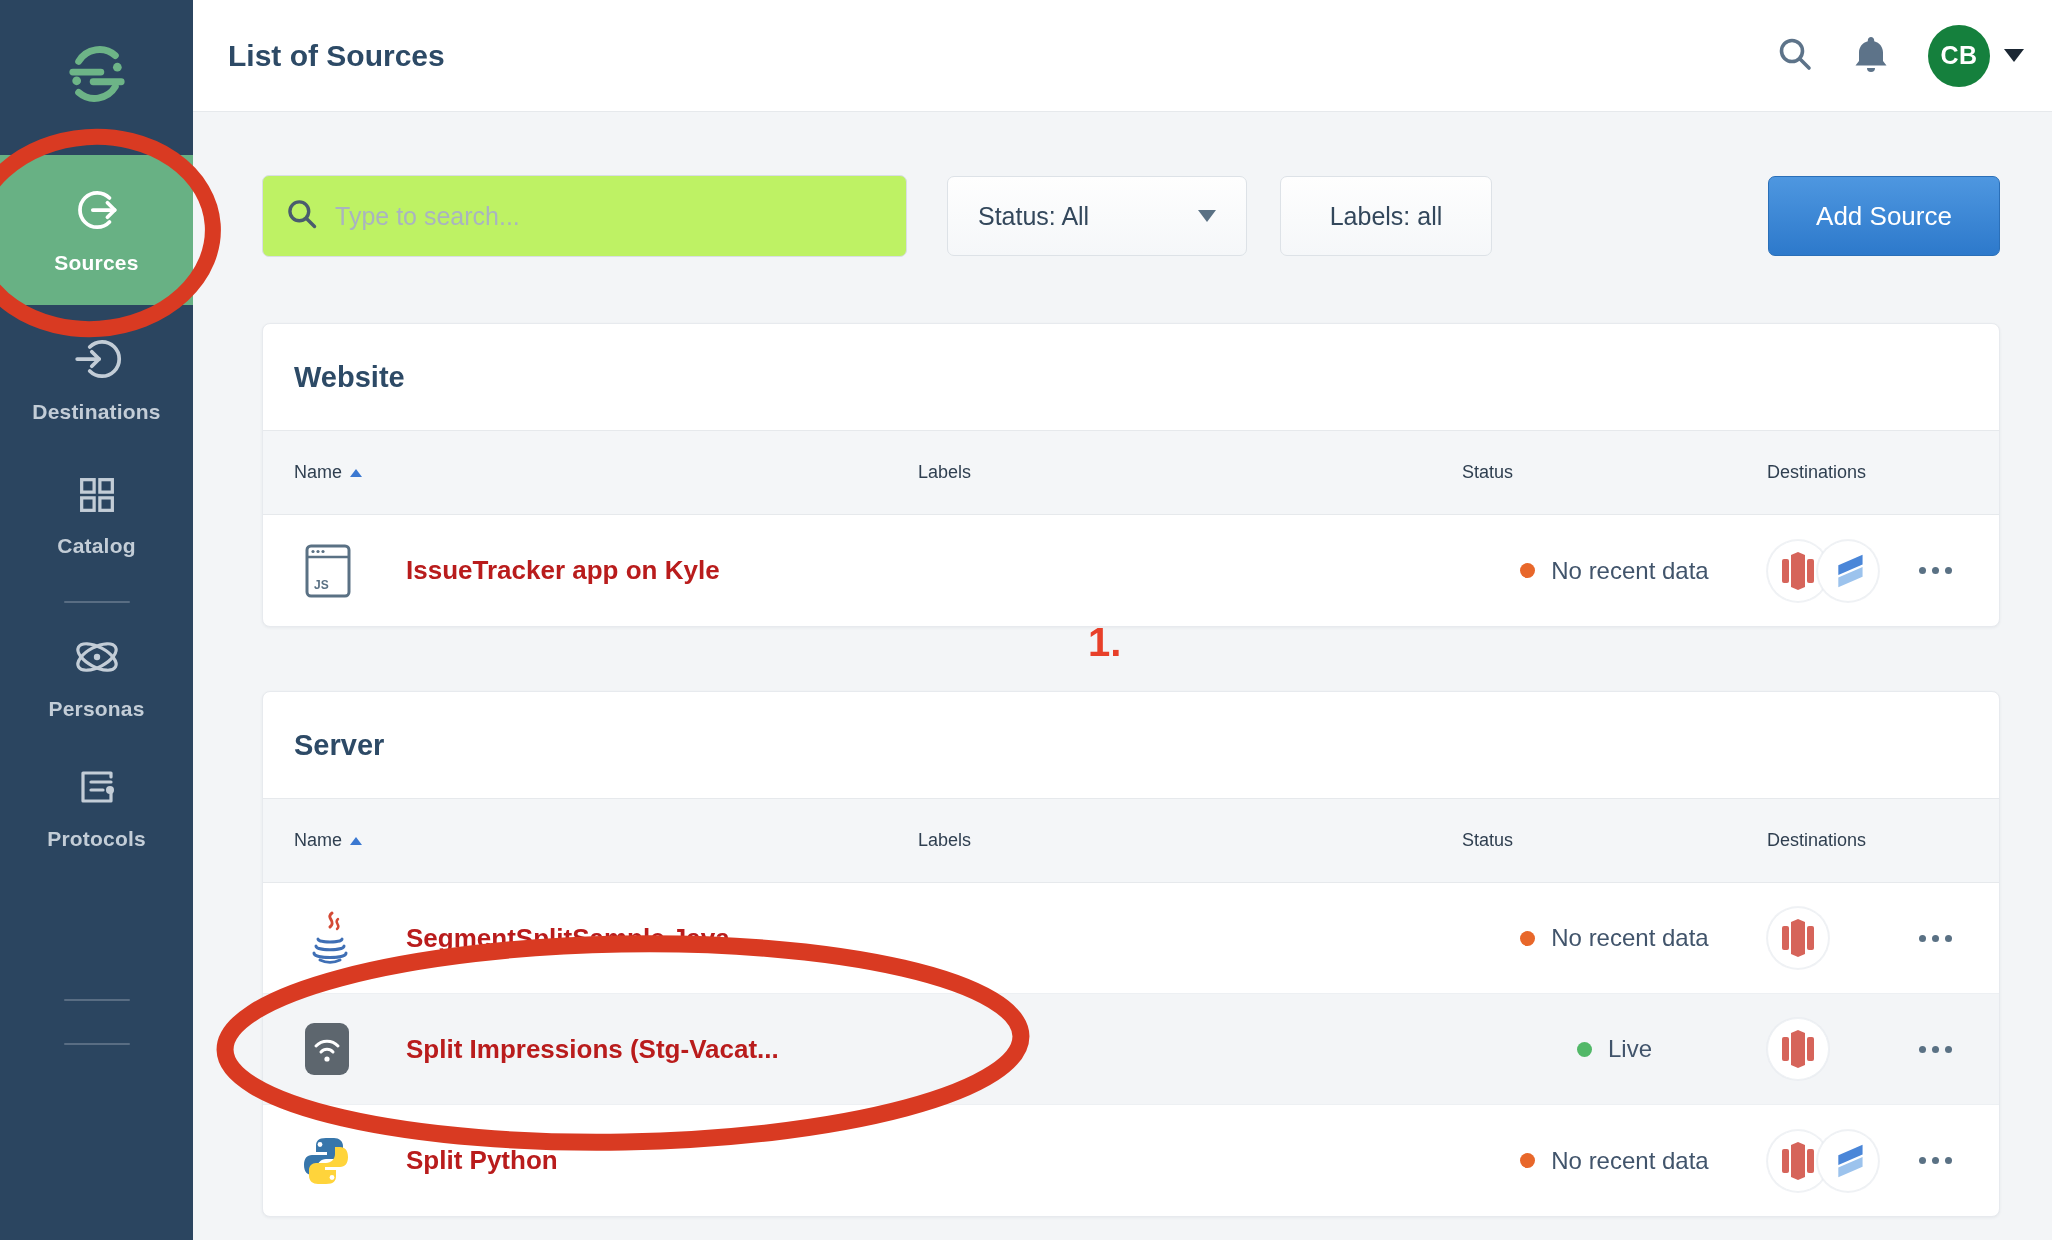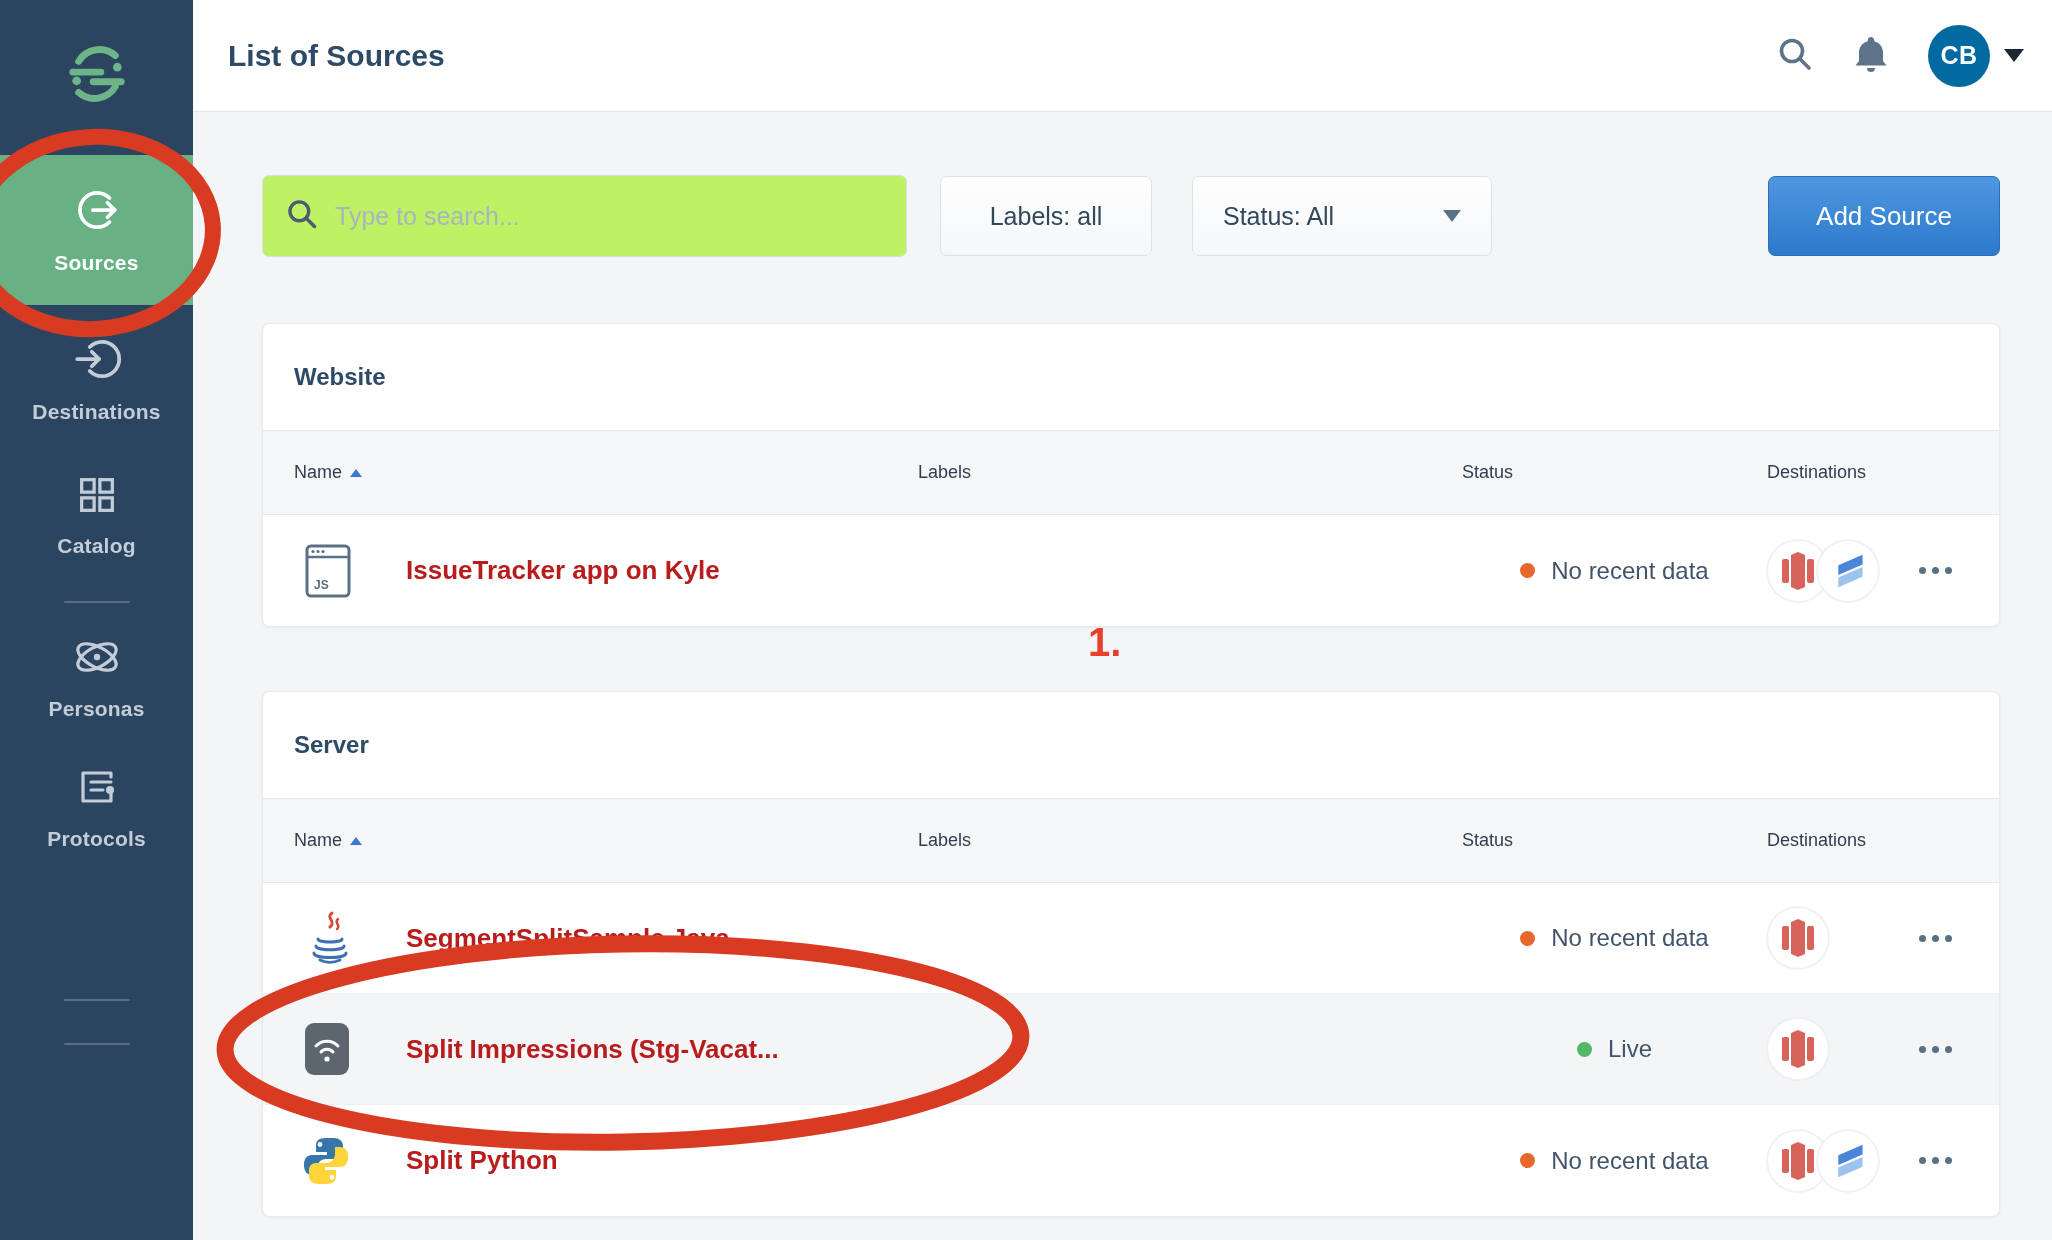--- a/index.html
+++ b/index.html
@@ -24,40 +24,40 @@
   .divider-1 { margin-top:40px; }
   .divider-2 { margin-top:146px; }
   .divider-3 { margin-top:42px; }
 
   
   .topbar { position:absolute; left:193px; top:0; width:1859px; height:112px; background:#ffffff; border-bottom:1px solid #e6e9ec; display:flex; align-items:center; z-index:1; }
   .page-title { margin-left:35px; font-size:30px; font-weight:bold; color:#2d4a66; }
   .topbar-right { margin-left:auto; display:flex; align-items:center; gap:38px; margin-right:28px; }
   .icon-btn { background:none; border:none; cursor:pointer; display:flex; align-items:center; }
   .avatar-group { display:flex; align-items:center; gap:14px; cursor:pointer; }
-  .avatar { width:62px; height:62px; border-radius:50%; background:#0369a1; color:#fff; font-size:25px; font-weight:bold; display:flex; align-items:center; justify-content:center; letter-spacing:.5px; }
+  .avatar { width:62px; height:62px; border-radius:50%; background:#15803d; color:#fff; font-size:25px; font-weight:bold; display:flex; align-items:center; justify-content:center; letter-spacing:.5px; }
   .caret-down { width:0; height:0; border-left:10px solid transparent; border-right:10px solid transparent; border-top:13px solid #1b2733; }
 
   
   .content { position:absolute; left:193px; top:112px; width:1859px; height:1128px; background:#f3f5f7; padding:63px 52px 0 69px; }
   .toolbar { display:flex; align-items:center; }
   .search-box { width:645px; height:82px; background:#bef264; border:1px solid #d9dee4; border-radius:7px; display:flex; align-items:center; padding:0 22px; }
   .search-box input { border:none; outline:none; flex:1; font-size:25px; color:#33475b; font-family:"Liberation Sans", sans-serif; background:transparent; margin-left:16px; }
   .search-box input::placeholder { color:#a9b4c0; }
   .filter-btn { height:80px; background:linear-gradient(#fefefe,#f5f7f9); border:1px solid #dde2e7; border-radius:7px; font-size:25px; color:#33475b; font-family:"Liberation Sans", sans-serif; cursor:pointer; display:flex; align-items:center; justify-content:center; }
   .labels-btn { width:212px; margin-left:33px; }
   .status-btn { width:300px; margin-left:40px; justify-content:space-between; padding:0 30px; }
   .dd-caret { width:0; height:0; border-left:9px solid transparent; border-right:9px solid transparent; border-top:12px solid #5a7184; }
   .add-source-btn { margin-left:auto; width:232px; height:80px; border:1px solid #2a6fb8; border-radius:7px; background:linear-gradient(#4e97e0,#2d79cb); color:#fff; font-size:26px; font-family:"Liberation Sans", sans-serif; cursor:pointer; }
 
   
   .card { background:#fff; border:1px solid #e7eaee; border-radius:8px; box-shadow:0 1px 3px rgba(40,50,60,.06); overflow:hidden; }
   .card-website { margin-top:66px; }
   .card-server { margin-top:64px; }
-  .card-title { height:106px; display:flex; align-items:center; padding-left:31px; font-size:24px; font-weight:bold; color:#2d4a66; }
+  .card-title { height:106px; display:flex; align-items:center; padding-left:31px; font-size:29px; font-weight:bold; color:#2d4a66; }
   .thead { height:85px; background:#f4f6f8; border-top:1px solid #e6e9ec; border-bottom:1px solid #e6e9ec; }
   .trow-grid { display:grid; grid-template-columns:624px 544px 305px 1fr; padding:0 31px; align-items:center; }
   .thead .hcell { font-size:18px; font-weight:normal; color:#2f3f50; }
   .hcell-name { color:#3b78d1; display:flex; align-items:center; gap:8px; cursor:pointer; }
   .sort-caret { width:0; height:0; border-left:6px solid transparent; border-right:6px solid transparent; border-bottom:8px solid #3b78d1; }
   .trow { height:111px; border-bottom:1px solid #edf0f3; }
   .trow:last-child { border-bottom:none; }
   .trow.highlight { background:#f3f5f7; }
   .name-cell { display:flex; align-items:center; gap:54px; }
   .row-name { font-size:26px; font-weight:bold; color:#b91c1c; cursor:pointer; }
@@ -189,25 +189,25 @@
   <div class="toolbar">
     <div class="search-box">
       <span>
         <svg width="34" height="34" viewBox="0 0 38 38" fill="none" stroke="#4a5c6e" stroke-width="3.8" stroke-linecap="round">
           <circle cx="16" cy="16" r="10.5"></circle>
           <line x1="24" y1="24" x2="33" y2="33"></line>
         </svg>
       </span>
       <input type="text" value="" placeholder="Type to search..." style="">
     </div>
-    <button class="filter-btn labels-btn">Labels: all</button>
     <button class="filter-btn status-btn">
       <span>Status: All</span>
       <span class="dd-caret"></span>
     </button>
+    <button class="filter-btn labels-btn">Labels: all</button>
     <button class="add-source-btn">Add Source</button>
   </div>
 
   <section class="card card-website">
     <div class="card-title">Website</div>
     <div class="thead trow-grid">
       <div class="hcell hcell-name">
         <span>Name</span>
         <span class="sort-caret"></span>
       </div>

